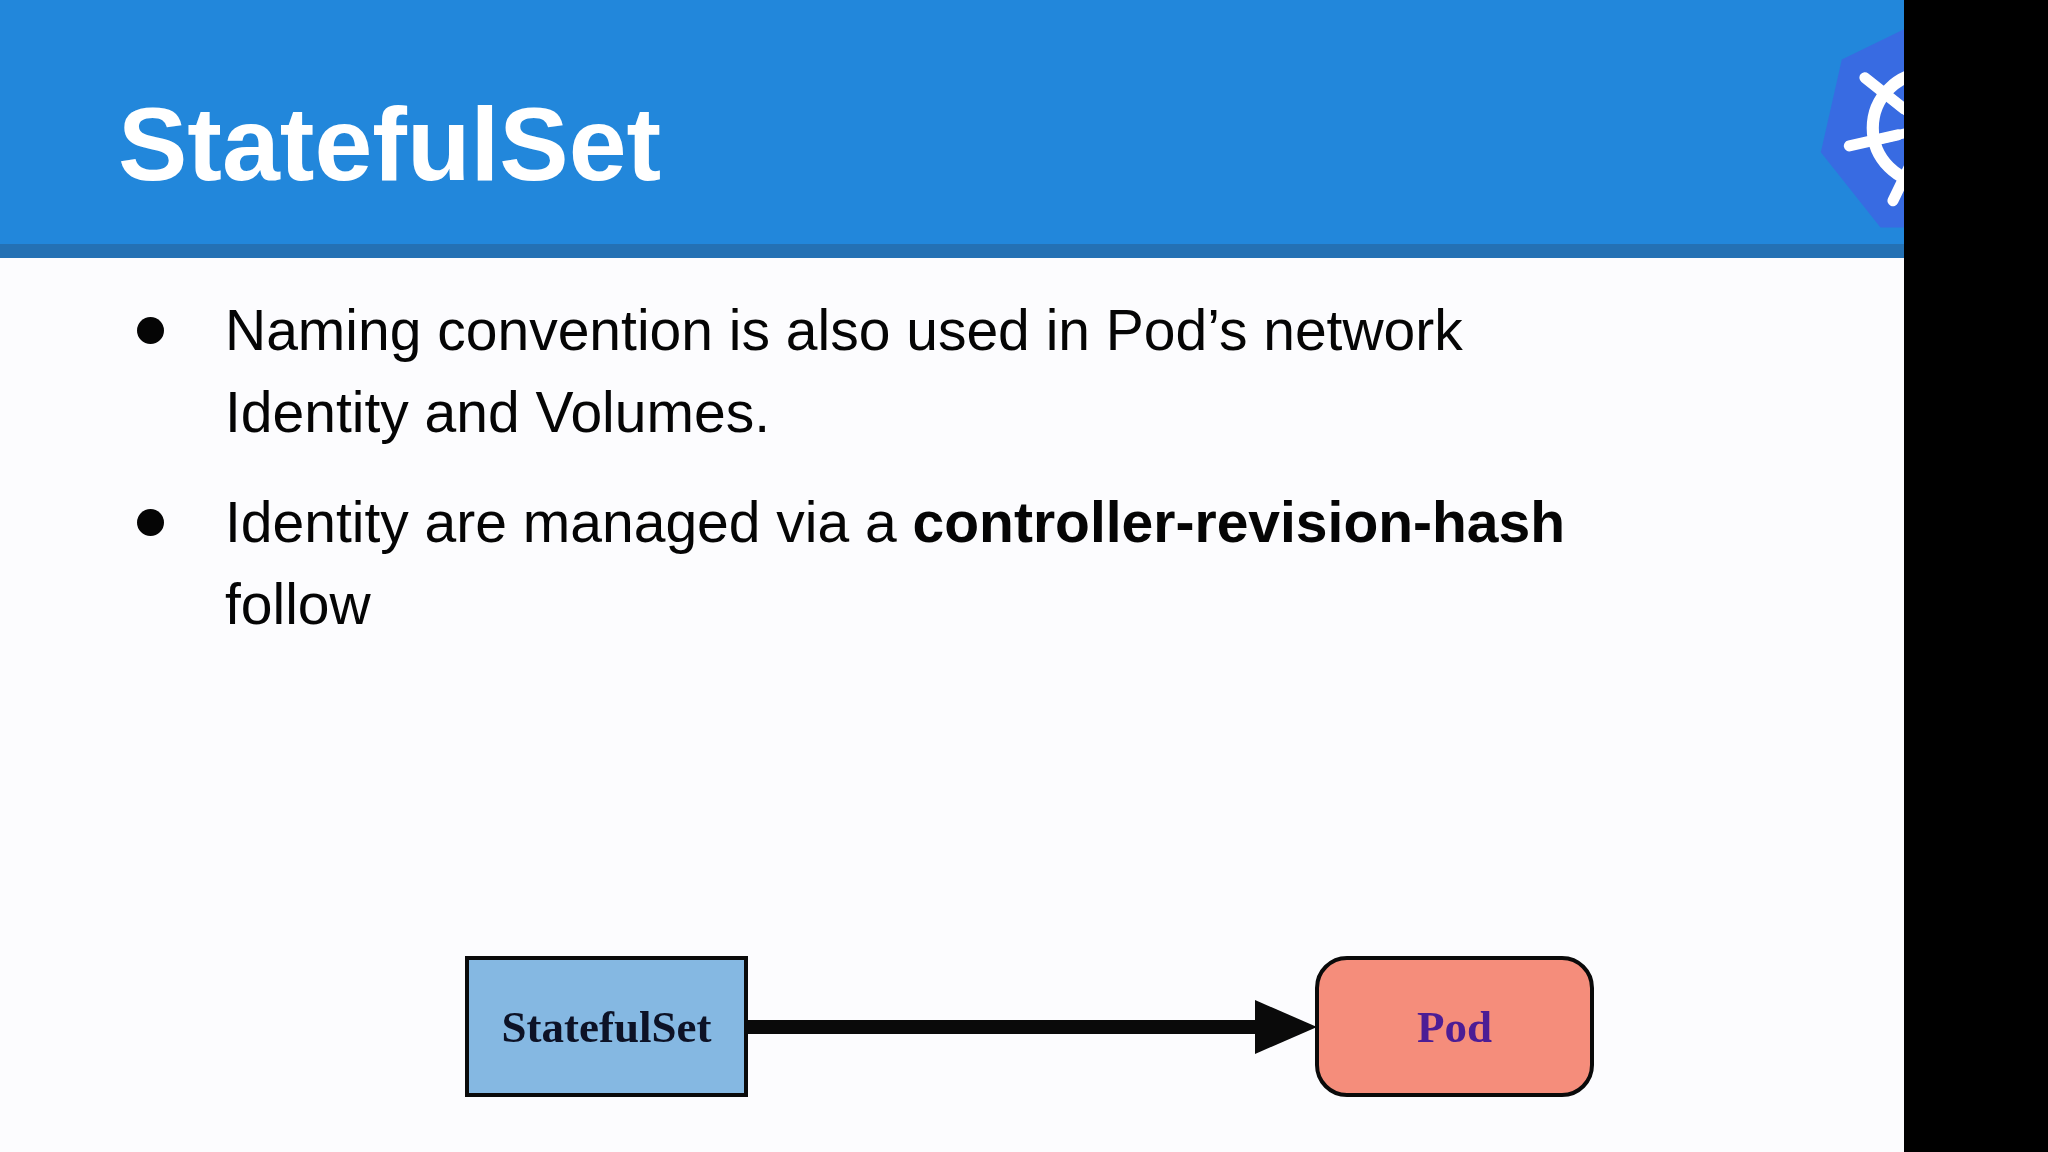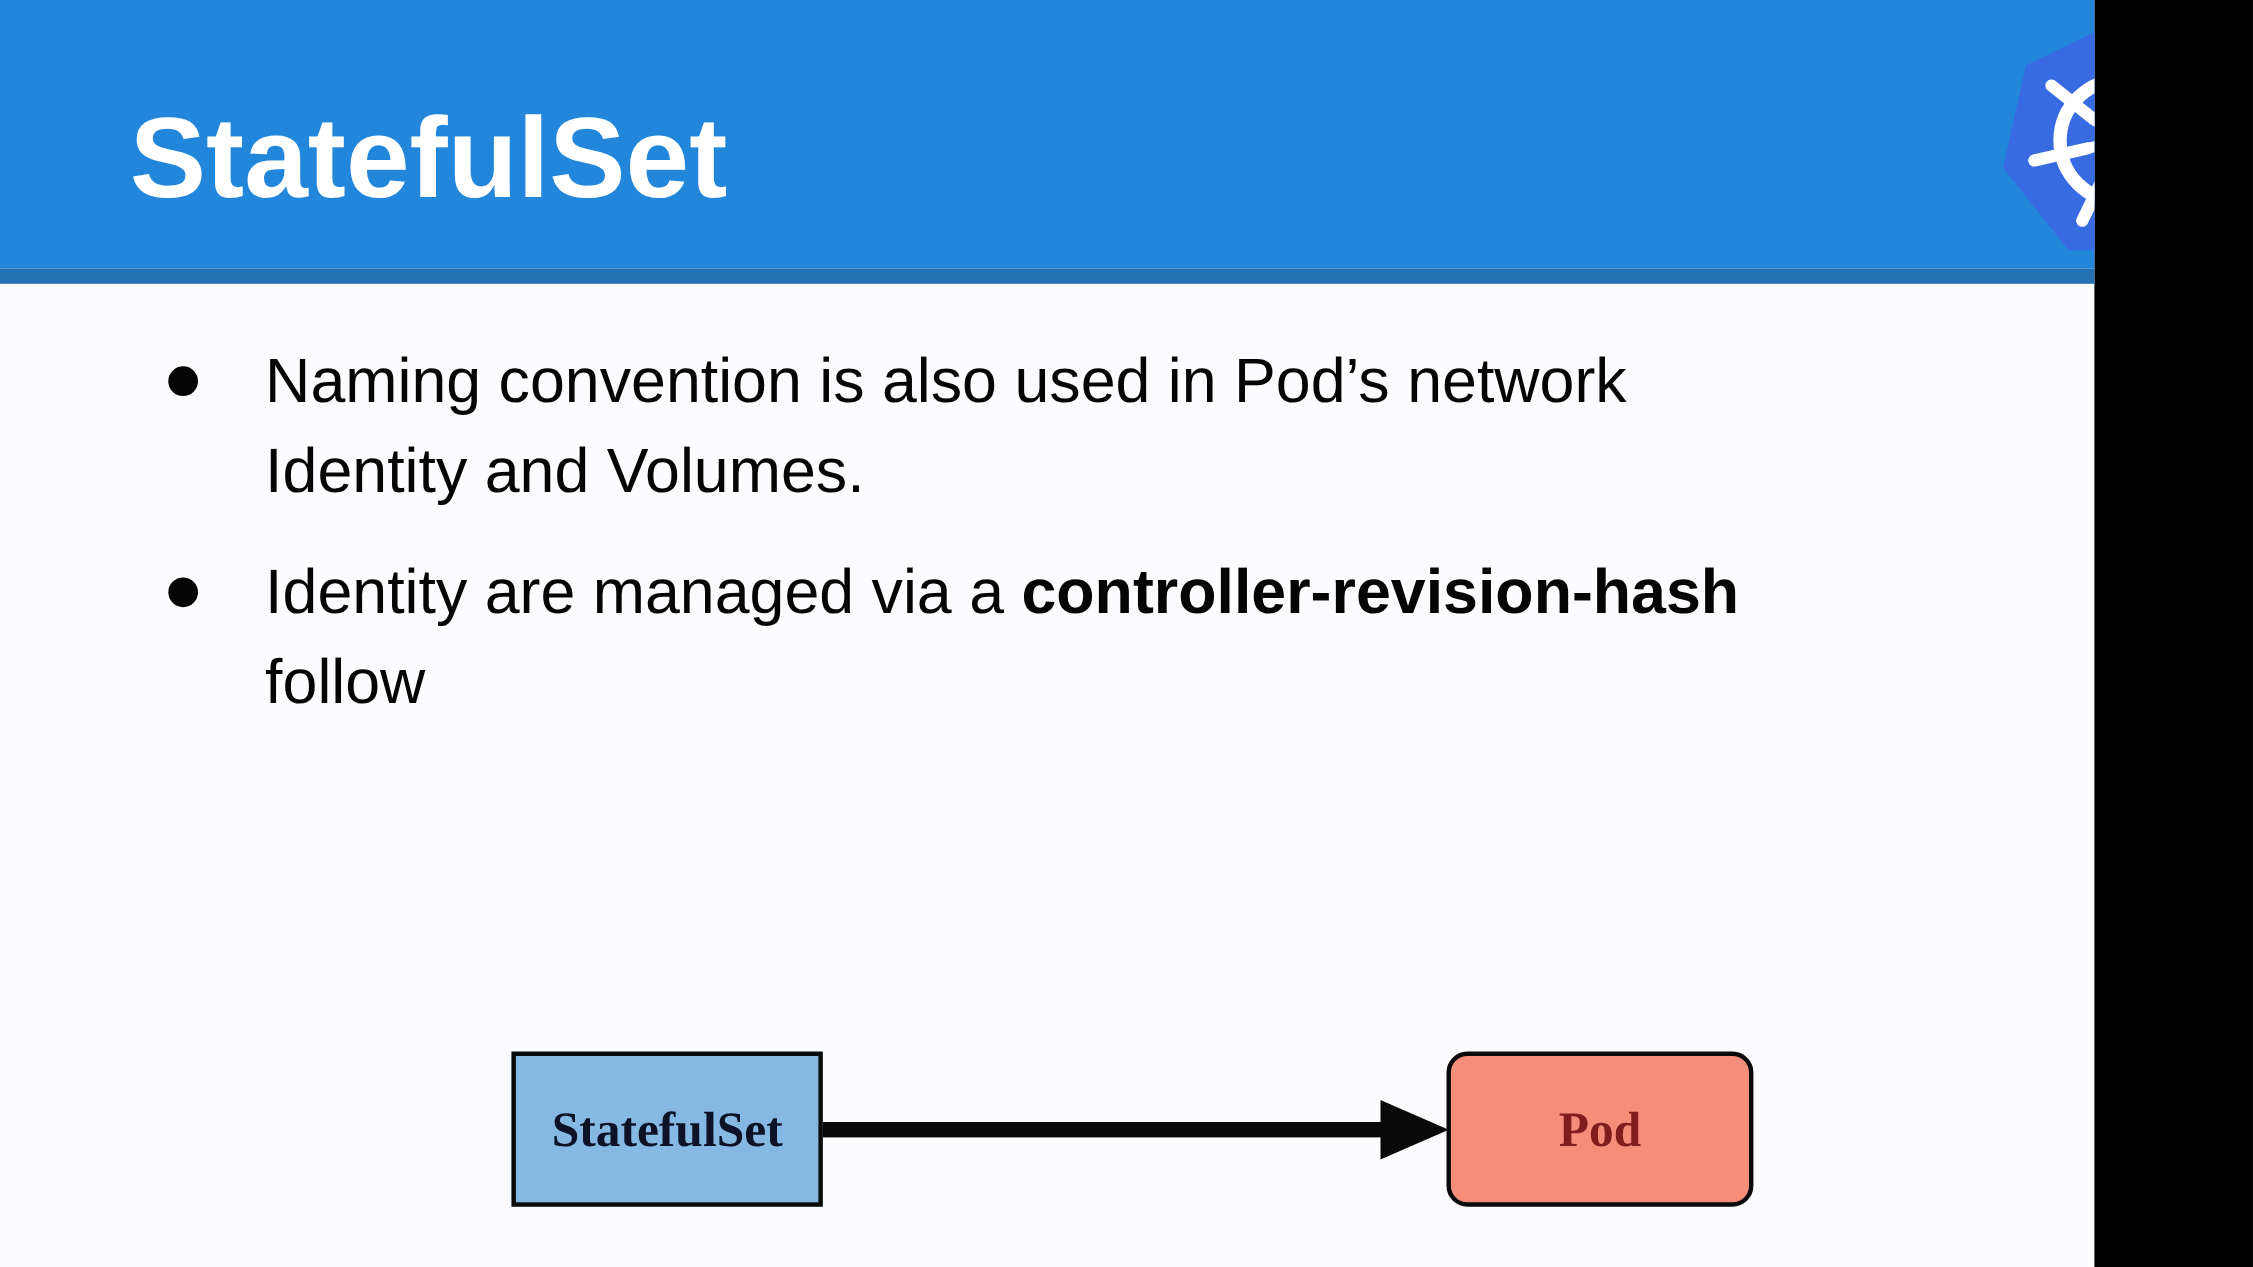--- a/index.html
+++ b/index.html
@@ -9,39 +9,39 @@
   }
   
   .header-bar{position:absolute;left:0;top:0;width:2048px;height:244px;background:#2287DB;}
   .accent-strip{position:absolute;left:0;top:244px;width:2048px;height:14px;background:#2471B4;}
   .page-title{
     position:absolute;left:118px;top:92px;
     font-size:104px;font-weight:700;color:#FFFFFF;line-height:1;letter-spacing:0;
   }
   .k8s-logo{position:absolute;left:1817px;top:12px;width:222px;height:232px;}
   
-  .bullet-list{position:absolute;left:0;top:289px;margin:16px;padding:0;list-style:none;}
+  .bullet-list{position:absolute;left:0;top:289px;margin:0;padding:0;list-style:none;}
   .bullet-item{position:relative;margin:0 0 28px 0;padding-left:225px;width:1720px;}
   .bullet-dot{
     position:absolute;left:137px;top:28px;width:27px;height:27px;
     border-radius:50%;background:#050505;
   }
   .bullet-text{
     display:block;font-size:57px;line-height:82px;color:#050505;letter-spacing:0;
   }
   .bullet-text strong{font-weight:700;}
   
   .diagram{position:absolute;left:0;top:0;width:2048px;height:1152px;pointer-events:none;}
   .node{
     position:absolute;display:flex;align-items:center;justify-content:center;
     box-sizing:border-box;border:4px solid #0A0A0A;
     font-family:"Liberation Serif",serif;font-weight:700;font-size:45px;color:#0D1226;
   }
   .node-statefulset{left:465px;top:956px;width:283px;height:141px;background:#85B8E2;}
-  .node-pod{left:1315px;top:956px;width:279px;height:141px;background:#F58D7B;border-radius:19px;color:#7f1d1d;}
+  .node-pod{left:1315px;top:956px;width:279px;height:141px;background:#F58D7B;border-radius:32px;color:#4c1d95;}
   .arrow-shaft{position:absolute;left:748px;top:1020px;width:512px;height:14px;background:#0A0A0A;}
   .arrow-head{
     position:absolute;left:1255px;top:1000px;width:0;height:0;
     border-left:62px solid #0A0A0A;border-top:27px solid transparent;border-bottom:27px solid transparent;
   }
 </style>
 </head>
 <body>
 
 <div class="slide">

